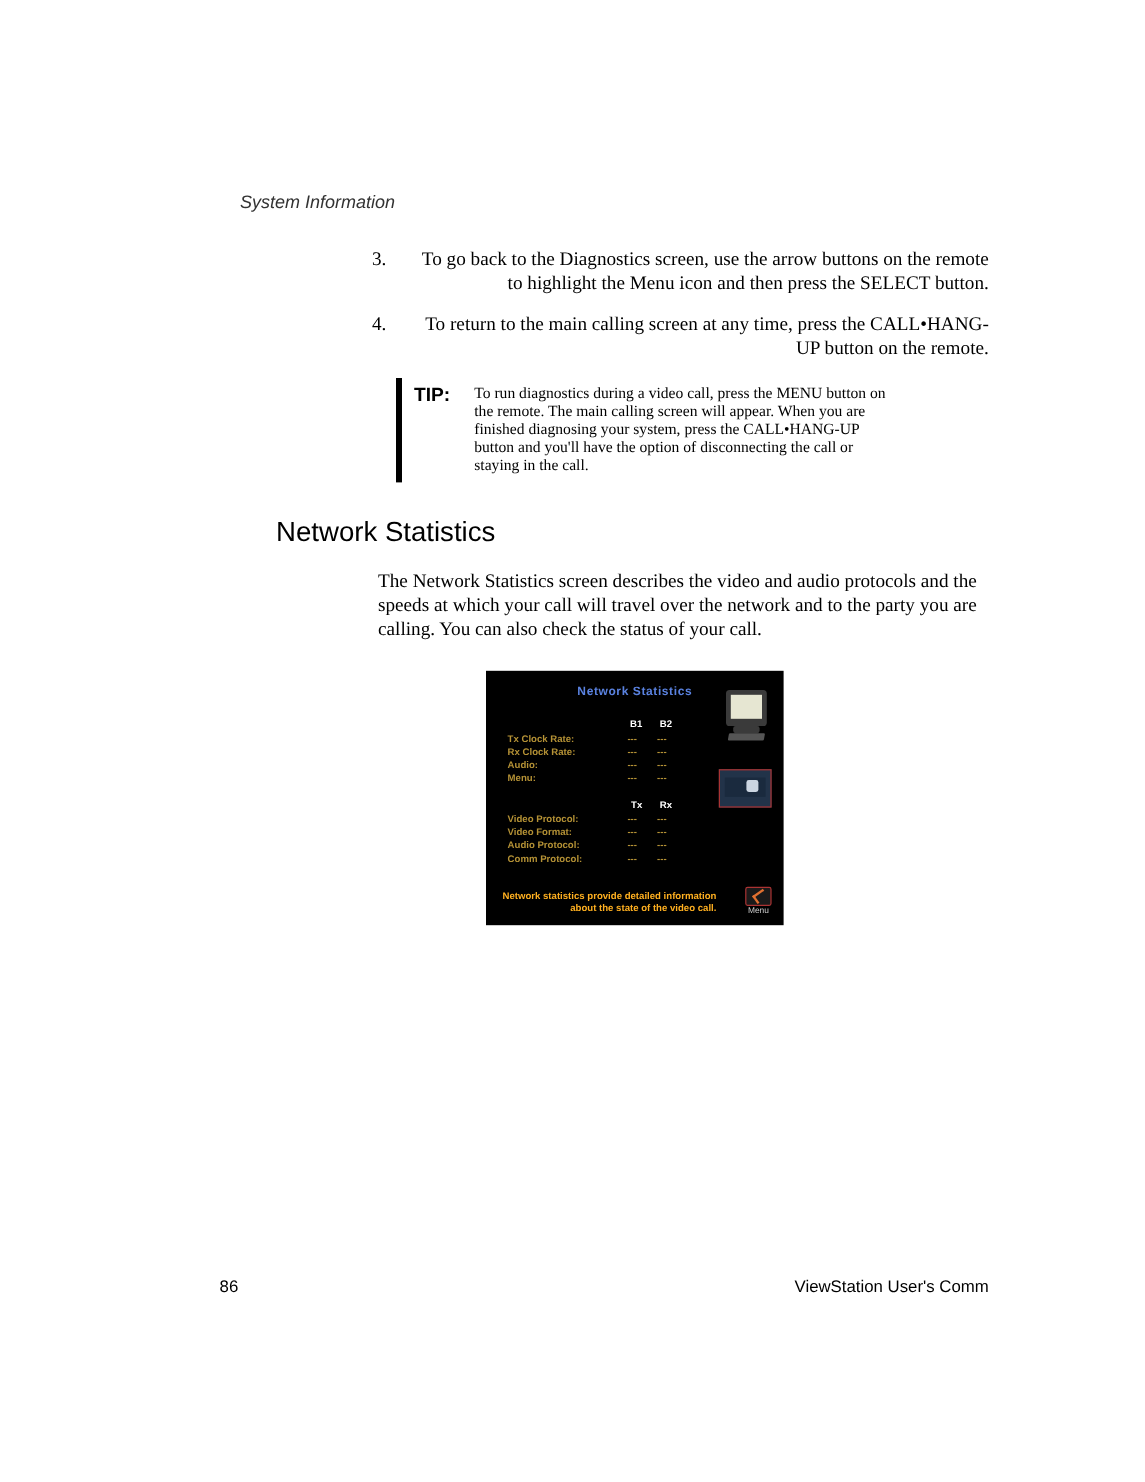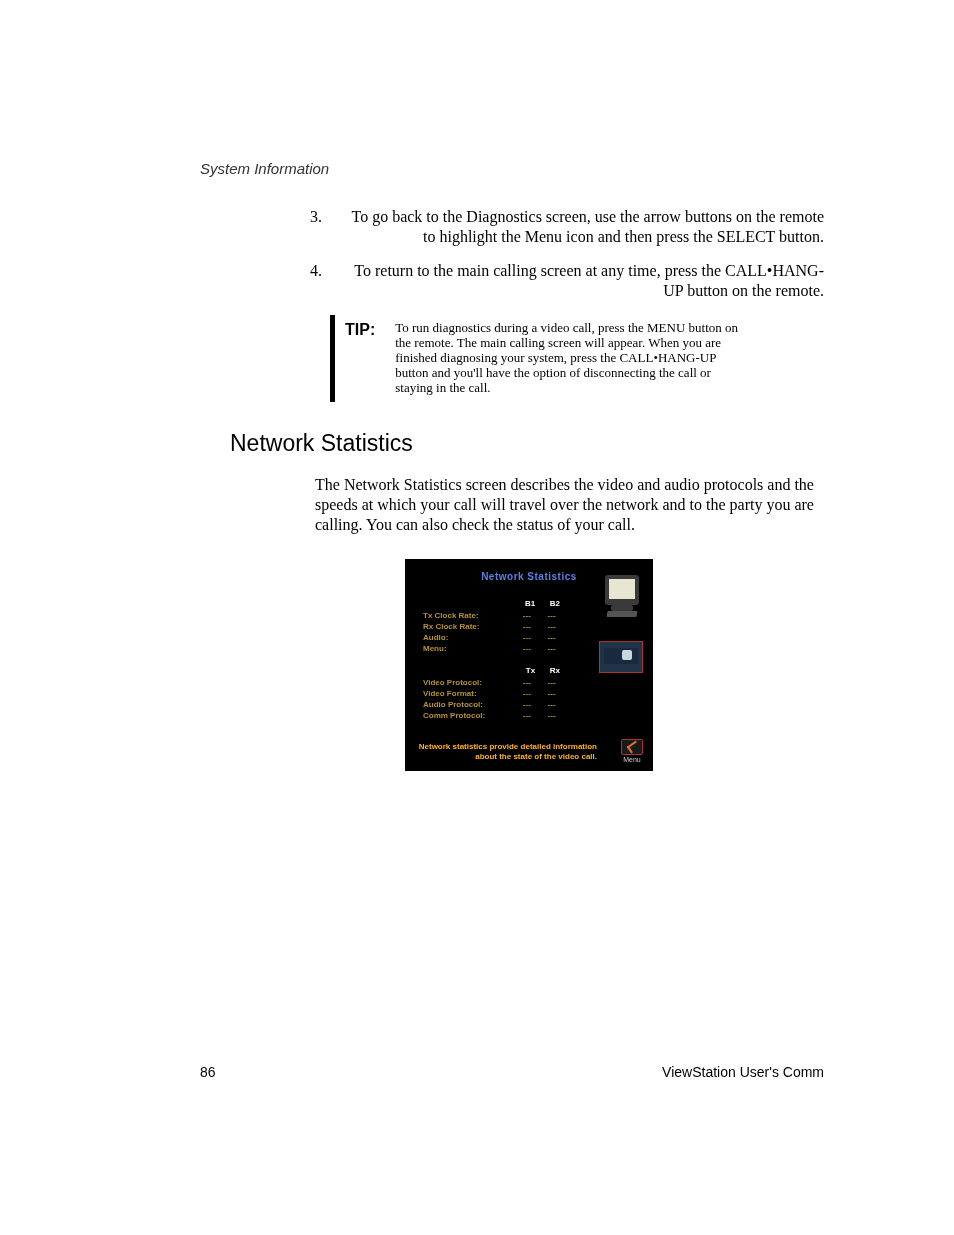--- a/index.html
+++ b/index.html
@@ -30,21 +30,21 @@
   .ss-monitor .mon-base{position:absolute;top:30px;left:10px;width:22px;height:6px;background:#3a3a3a;border-radius:2px;}
   .ss-monitor .mon-kb{position:absolute;top:36px;left:6px;width:30px;height:6px;background:#555;border-radius:1px;transform:skewX(-10deg);}
   .ss-pip{position:absolute;right:10px;top:82px;width:42px;height:30px;border:1px solid #a33;background:#223349;}
   .ss-pip-inner{position:absolute;left:4px;top:6px;width:34px;height:16px;background:#1a2a3e;}
   .ss-pip-inner::after{content:"";position:absolute;right:6px;top:2px;width:10px;height:10px;background:#cbd5e1;border-radius:2px;}
   .ss-menu{position:absolute;right:10px;bottom:8px;text-align:center;}
   .ss-menu .icon{width:20px;height:14px;border:1px solid #a33;border-radius:2px;margin:0 auto 1px;position:relative;background:#1a1a1a;}
   .ss-menu .icon::before{content:"";position:absolute;right:3px;top:3px;width:9px;height:6px;border-top:2px solid #e07030;border-left:2px solid #e07030;transform:rotate(-35deg);}
   .ss-menu .lbl{color:#ccc;font-size:7px;font-weight:normal;}
 
-  .footer{position:absolute;bottom:155px;left:200px;right:130px;display:flex;justify-content:space-between;font-family:"Helvetica Neue",Arial,sans-serif;font-size:14px;font-weight:300;}
+  .footer{position:absolute;bottom:155px;left:183px;right:130px;display:flex;justify-content:space-between;font-family:"Helvetica Neue",Arial,sans-serif;font-size:14px;font-weight:300;}
 </style>
 </head>
 <body>
 
 <div class="page">
 
   <div class="breadcrumb">System Information</div>
 
   <div class="numlist">
     <div class="numitem">

